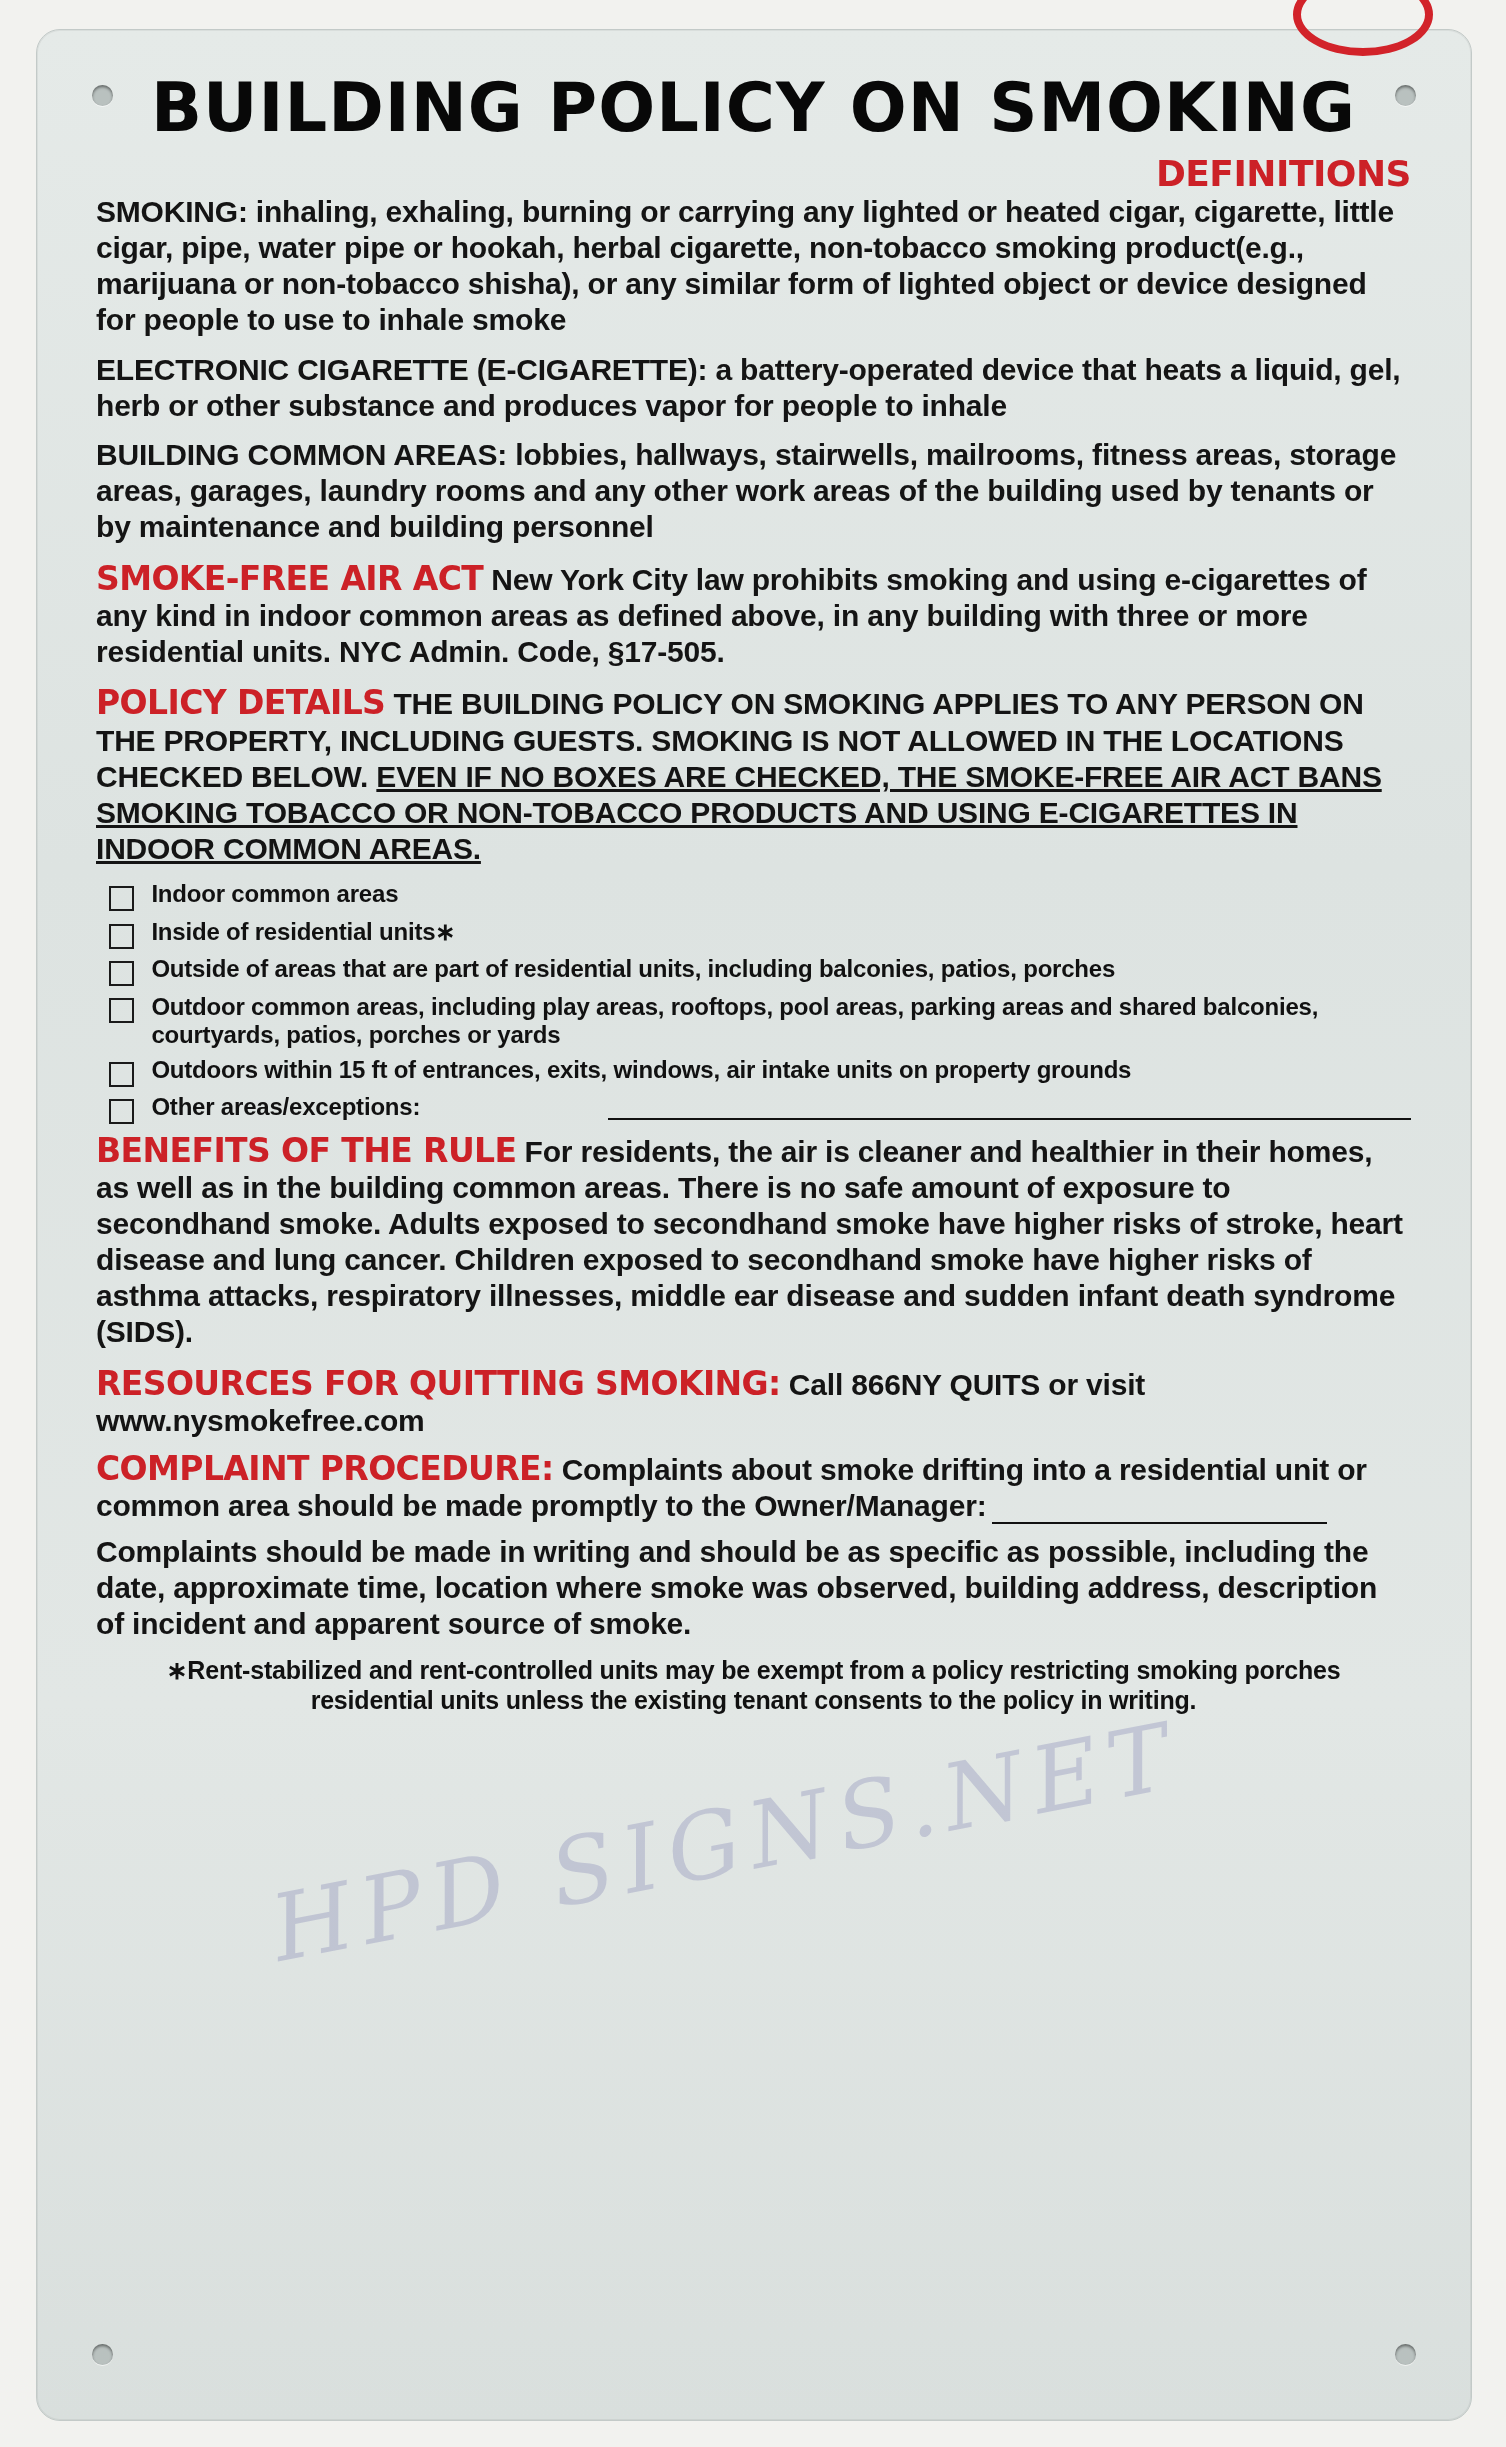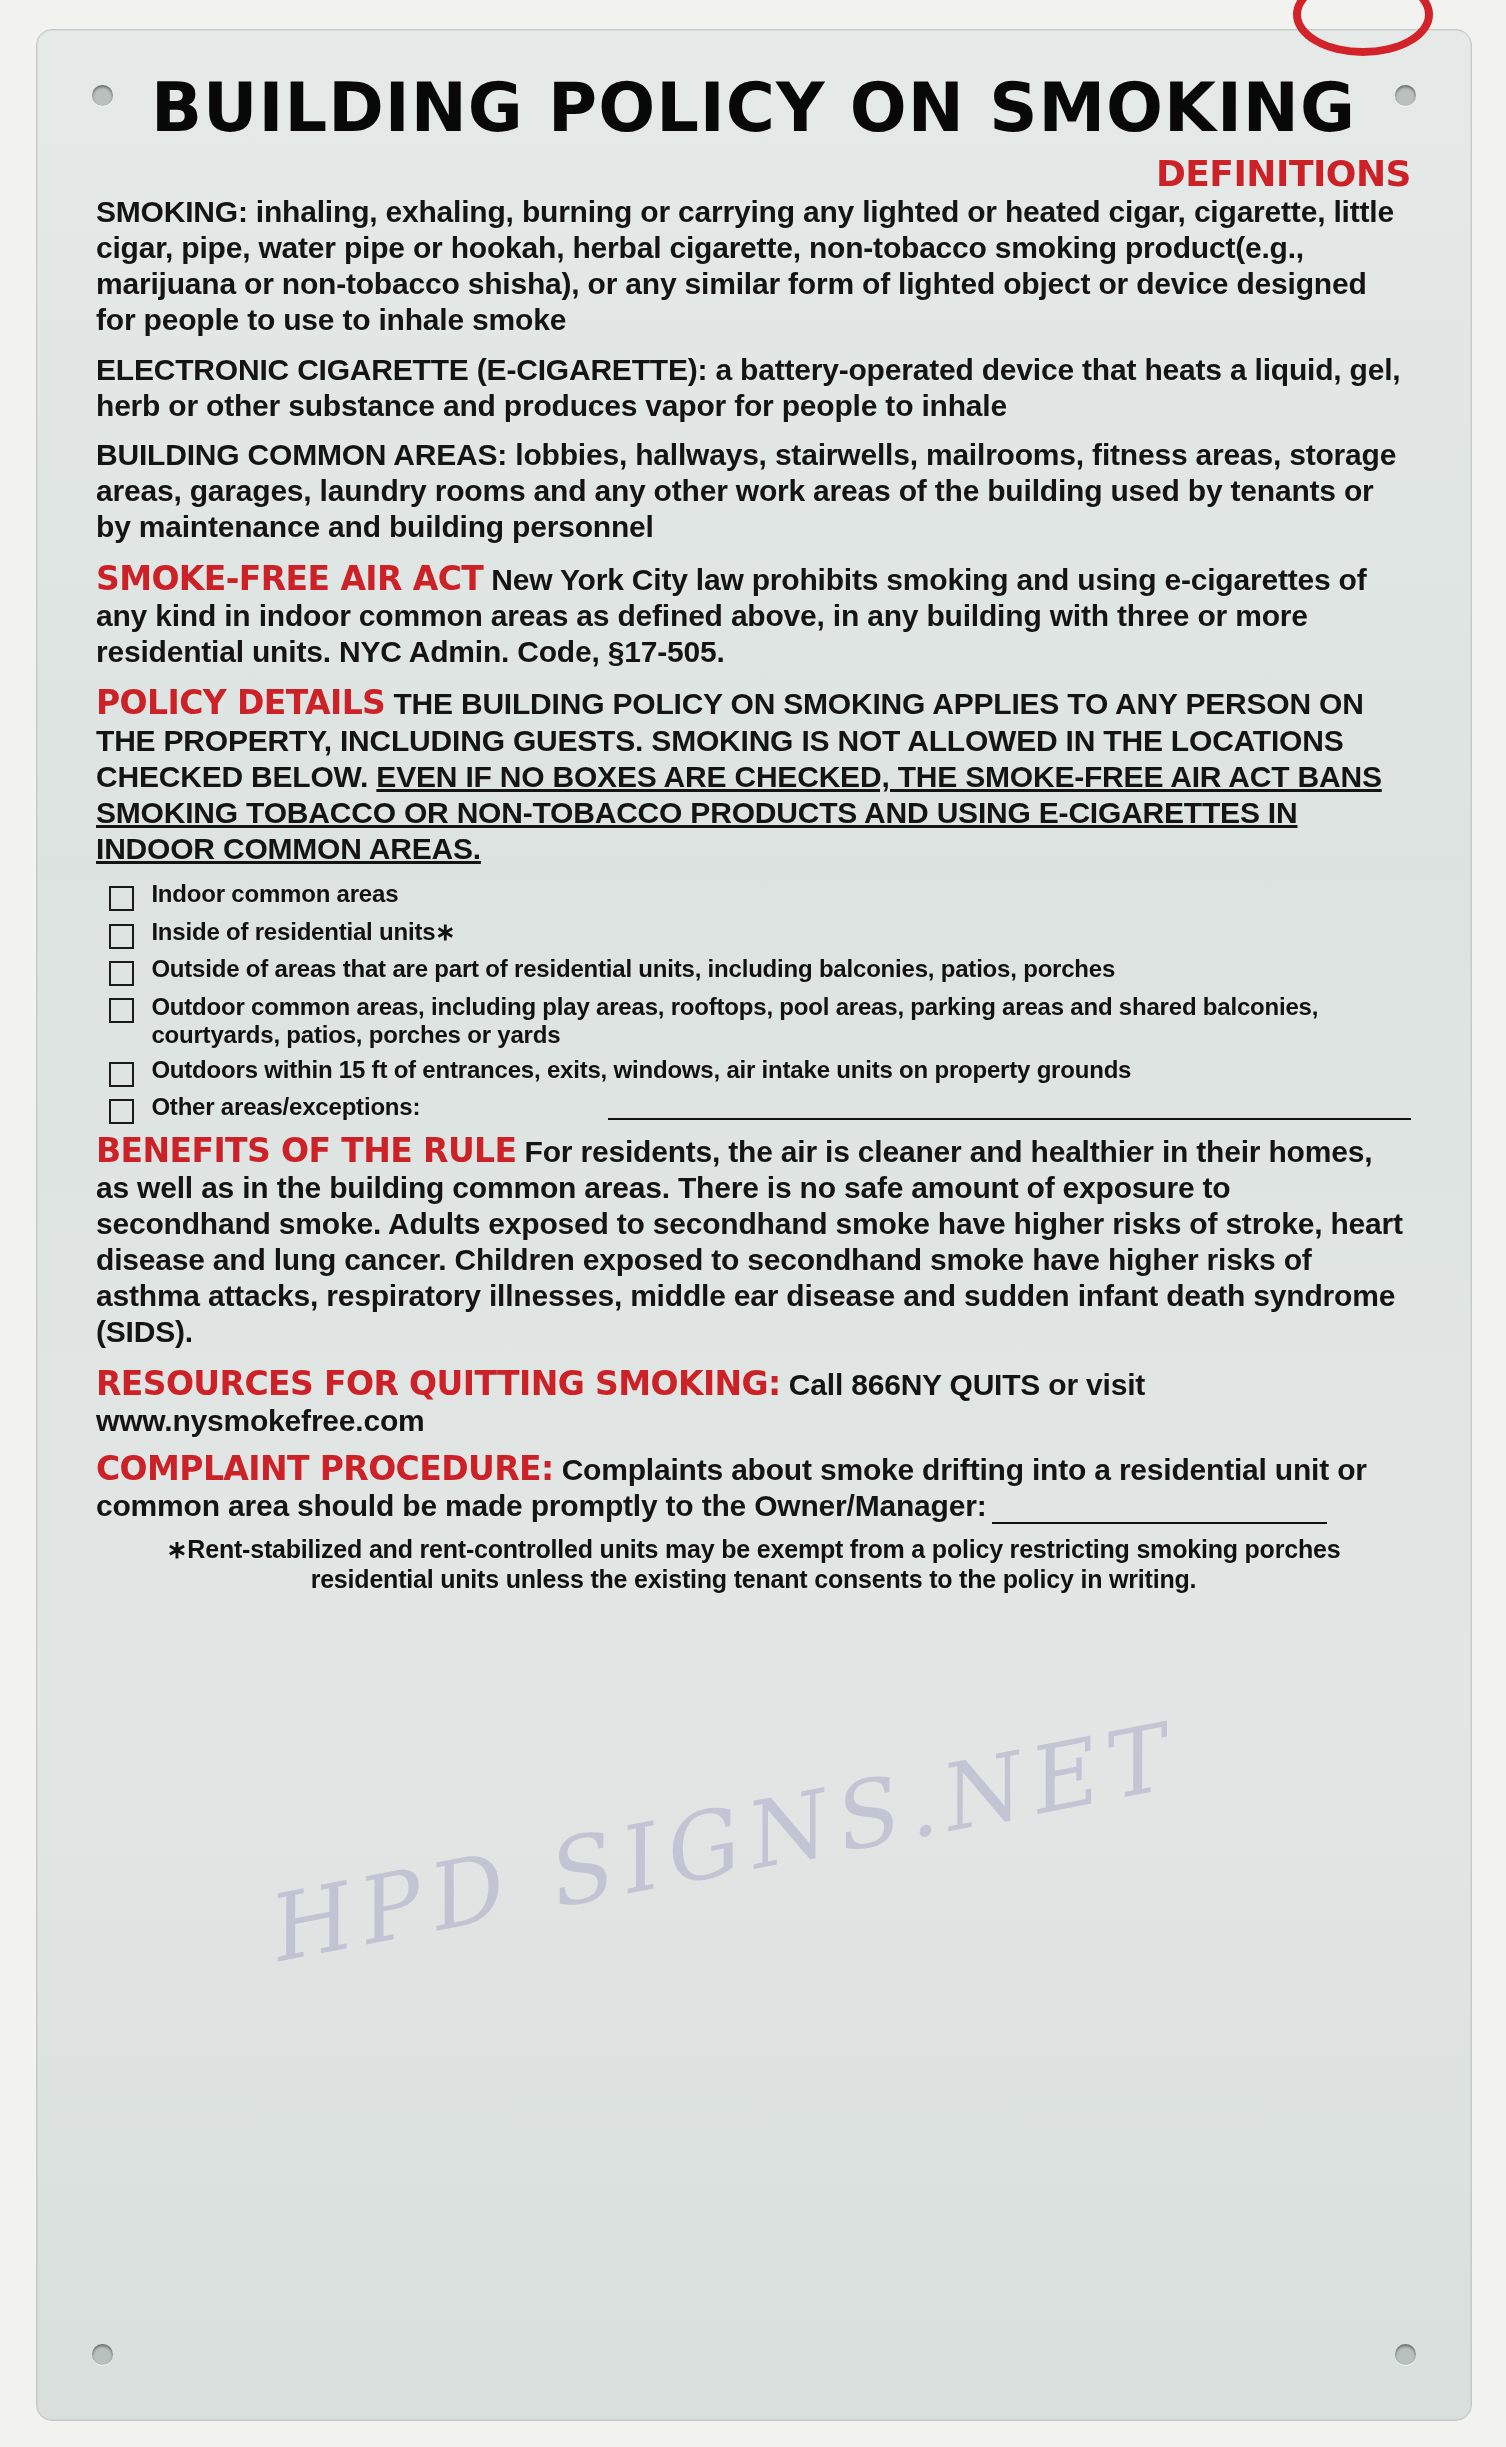--- a/index.html
+++ b/index.html
@@ -26,21 +26,21 @@
   #sign {
     position: absolute;
     left: 36px;
     top: 29px;
     width: 1434px;
     height: 2390px;
     background: #dfe5e3;
     background-image:
       linear-gradient(180deg, #e5eae8 0%, #dde3e1 35%, #e2e7e5 70%, #d9dfdd 100%);
     border: 1.9px solid #c3cac8;
-    border-radius: 16px;
+    border-radius: 24px;
     box-shadow: 0 0 0 1px rgba(0,0,0,0.05) inset;
   }
 
   
   #red-arc {
     position: absolute;
     right: 822px;
     top: -57px;
     width: 124px;
     height: 67px;
@@ -232,20 +232,21 @@
           <span class="fill-line" style="width:803px;height:25px;margin-left:3.8px;"></span>
         </li>
       </ul>
 
       <p class="para"><span class="inline-red">BENEFITS OF THE RULE</span> <span>For residents, the air is cleaner and healthier in their homes, as well as in the building common areas. There is no safe amount of exposure to secondhand smoke. Adults exposed to secondhand smoke have higher risks of stroke, heart disease and lung cancer. Children exposed to secondhand smoke have higher risks of asthma attacks, respiratory illnesses, middle ear disease and sudden infant death syndrome (SIDS).</span></p>
 
       <p class="para tight"><span class="inline-red">RESOURCES FOR QUITTING SMOKING:</span> <span>Call 866NY QUITS or visit www.nysmokefree.com</span></p>
 
       <p class="para tight"><span class="inline-red">COMPLAINT PROCEDURE:</span> <span>Complaints about smoke drifting into a residential unit or common area should be made promptly to the Owner/Manager:</span><span class="fill-line" style="width:335px;height:25px;margin-left:5.7px;"></span></p>
 
+      <p class="para">Complaints should be made in writing and should be as specific as possible, including the date, approximate time, location where smoke was observed, building address, description of incident and apparent source of smoke.</p>
 
 
       <div class="footnote">∗Rent-stabilized and rent-controlled units may be exempt from a policy restricting smoking porches residential units unless the existing tenant consents to the policy in writing.</div>
 
     </div>
 
     <div id="watermark">HPD SIGNS.NET</div>
 
   </div>
 </div>

